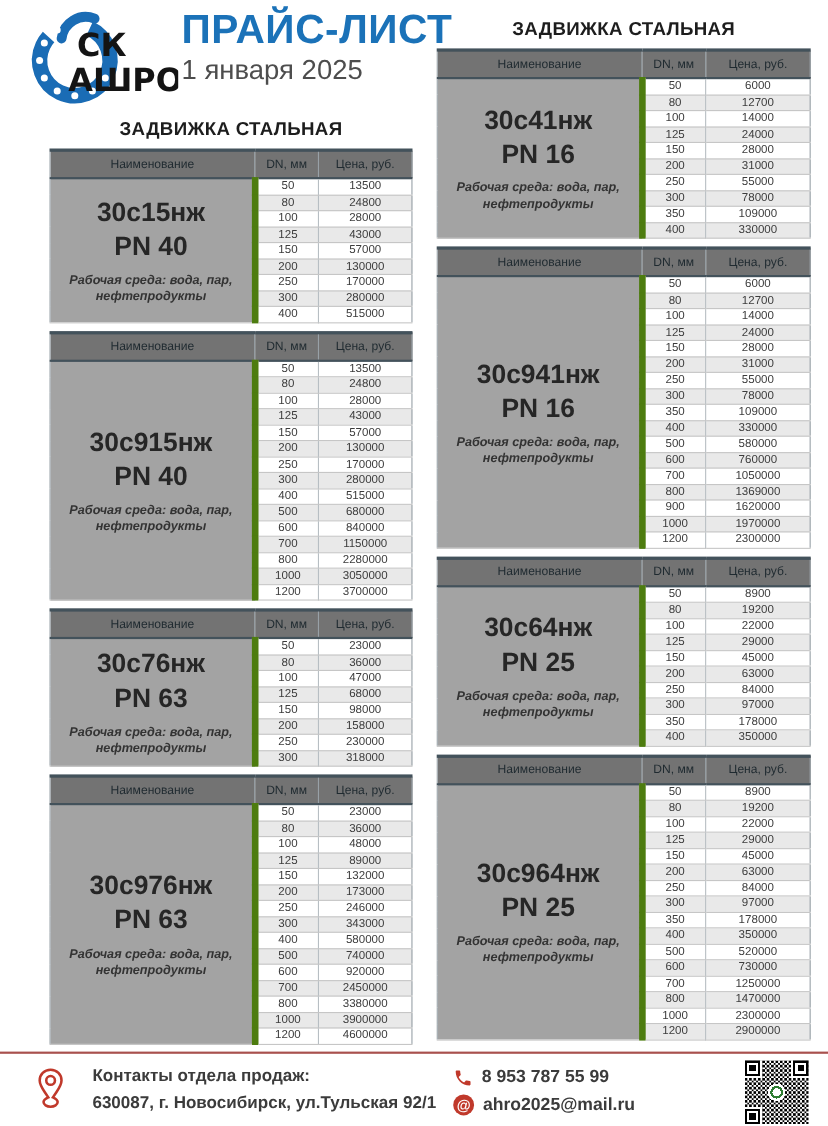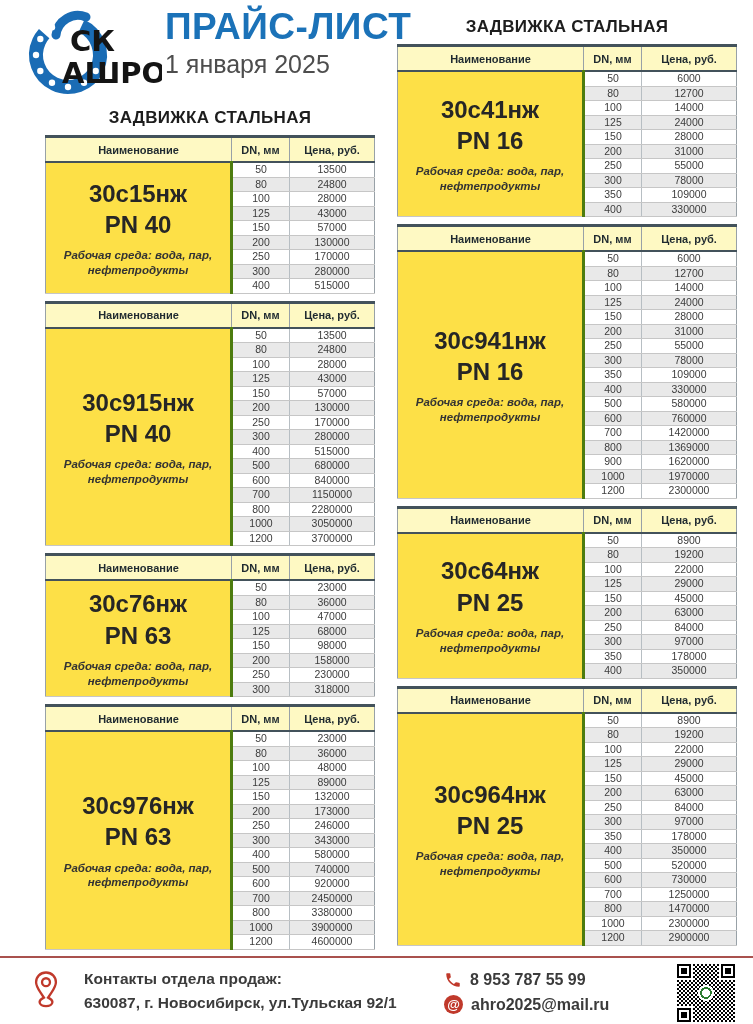--- a/index.html
+++ b/index.html
@@ -15,43 +15,43 @@
   
   .col{position:absolute;}
   .col-left{left:45px;top:92px;width:330px;}
   .col-right{left:397px;top:1px;width:340px;}
   .section-title{text-align:center;font-weight:bold;font-size:17px;color:#1d1d1d;
                  letter-spacing:.3px;margin:16px 0 7px 0;}
 
   
   table.price-table{width:100%;border-collapse:collapse;margin-bottom:7px;
                     border:1px solid #98a1a7;table-layout:fixed;}
-  .price-table th{height:23px;background:#fef9c3;border-top:3px solid #43525b;
+  .price-table th{height:23px;background:#737373;border-top:3px solid #43525b;
                   border-bottom:2px solid #43525b;font-size:11px;color:#1f2a30;
-                  font-weight:bold;text-align:center;padding:0;}
+                  font-weight:normal;text-align:center;padding:0;}
   .price-table th.th-name{width:185px;}
   .price-table th.th-dn{width:57px;border-left:1px solid #98a1a7;}
   .price-table th.th-price{border-left:1px solid #98a1a7;}
   .price-table td{height:13.5px;line-height:13.5px;font-size:10.5px;color:#3c3c3c;
                   text-align:center;border-bottom:1px solid #c6c6c6;padding:0;}
   .price-table tbody tr:nth-child(even) .dn-cell,
   .price-table tbody tr:nth-child(even) .price-cell{background:#e9e9e9;}
-  .name-cell{background:#fde047;border-right:3px solid #4d7c0f;vertical-align:middle;padding:2px;}
+  .name-cell{background:#a3a3a3;border-right:6px solid #4d7c0f;vertical-align:middle;padding:2px;}
   .dn-cell{border-right:1px solid #b7bec3;}
   .prod-model,.prod-pn{font-size:24px;font-weight:bold;color:#262626;text-align:center;line-height:1.3;}
   .prod-media{font-size:11.5px;font-style:italic;font-weight:bold;color:#333;
               text-align:center;margin-top:8px;line-height:1.3;padding:0 10px;}
 
   
   .footer-divider{position:absolute;left:0;top:956px;width:753px;height:2px;background:#a9514e;}
   .footer{position:absolute;left:0;top:962px;width:753px;height:62px;}
   .pin-icon{position:absolute;left:32px;top:8px;}
   .contact-block{position:absolute;left:84px;top:5px;}
   .contact-line{font-size:15.5px;font-weight:bold;color:#3b3b3b;line-height:1.55;}
-  .reach-block{position:absolute;left:444px;top:5px;}
+  .reach-block{position:absolute;left:412px;top:5px;}
   .reach-row{display:flex;align-items:center;gap:8px;height:25px;}
   .reach-text{font-size:16px;font-weight:bold;color:#3b3b3b;}
   .at-badge{display:inline-flex;align-items:center;justify-content:center;width:19px;height:19px;
             border-radius:50%;background:#c0392b;color:#fff;font-size:13px;font-weight:bold;}
   .qr{position:absolute;right:18px;top:2px;width:58px;height:58px;}
 </style>
 </head>
 <body>
 
 <div class="page">
@@ -456,21 +456,21 @@
             <tr>
               <td class="dn-cell">500</td>
               <td class="price-cell">580000</td>
             </tr>
             <tr>
               <td class="dn-cell">600</td>
               <td class="price-cell">760000</td>
             </tr>
             <tr>
               <td class="dn-cell">700</td>
-              <td class="price-cell">1420000</td>
+              <td class="price-cell">1050000</td>
             </tr>
             <tr>
               <td class="dn-cell">800</td>
               <td class="price-cell">1369000</td>
             </tr>
             <tr>
               <td class="dn-cell">900</td>
               <td class="price-cell">1620000</td>
             </tr>
             <tr>

